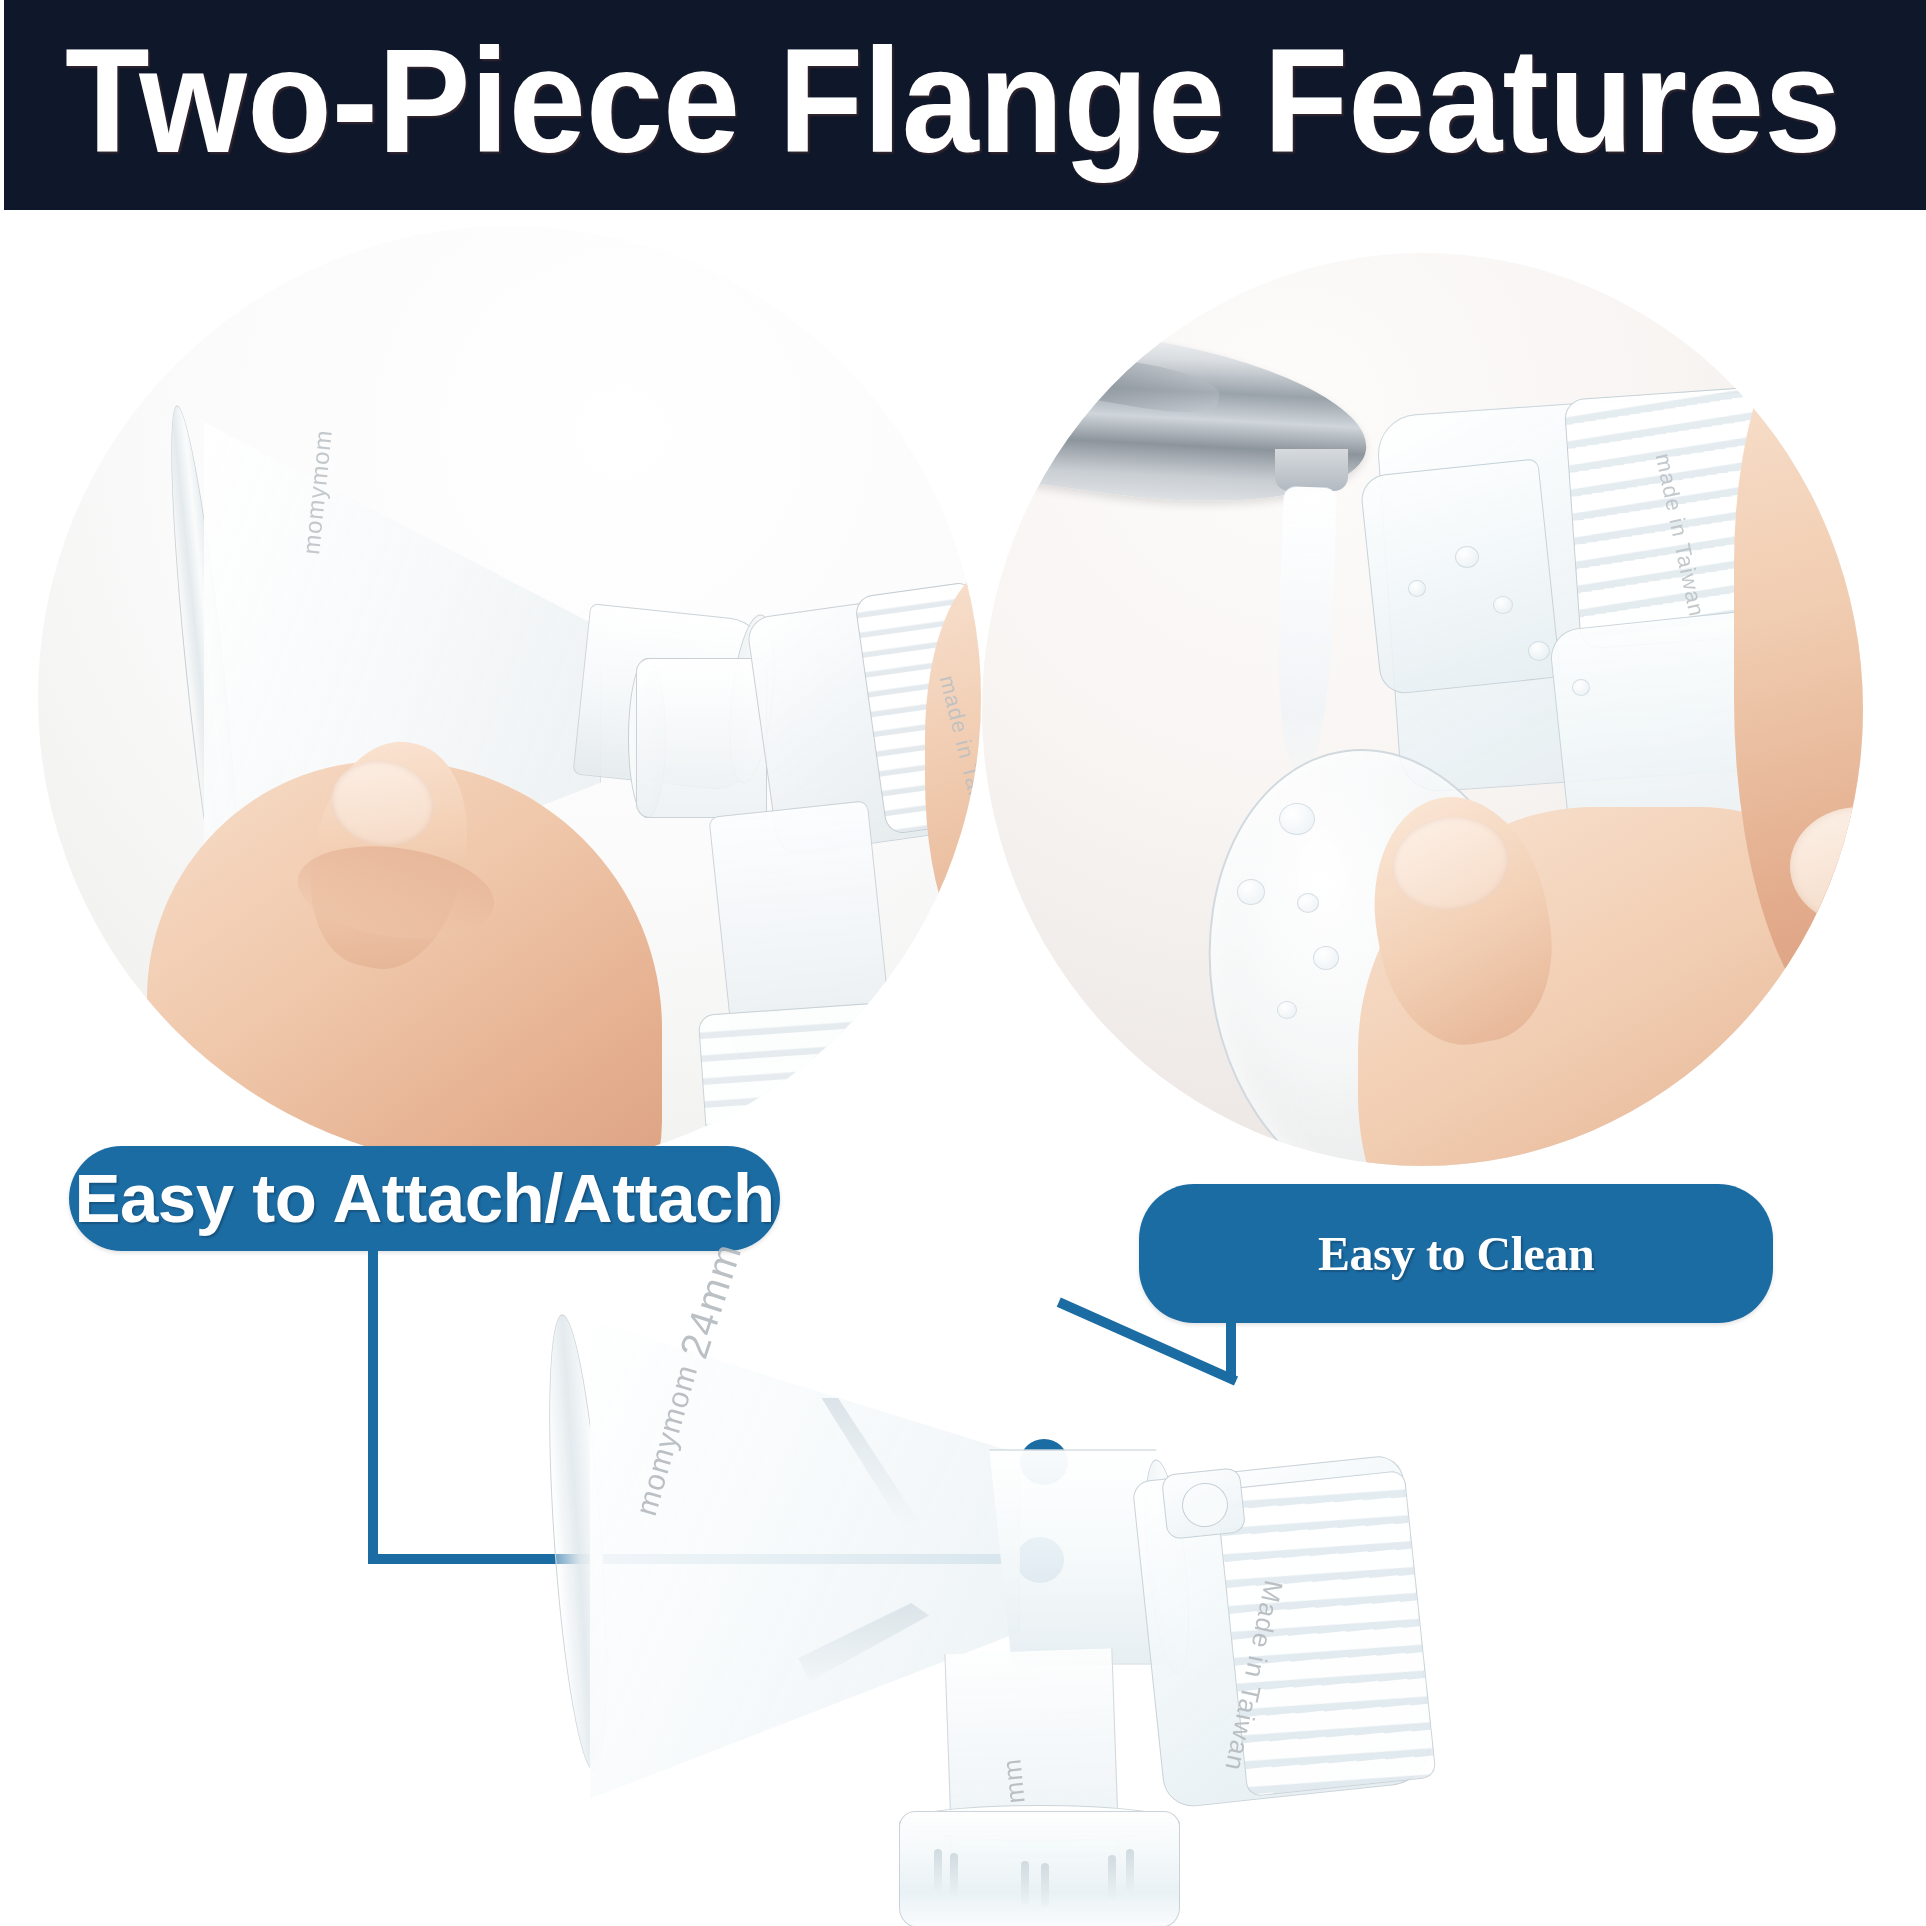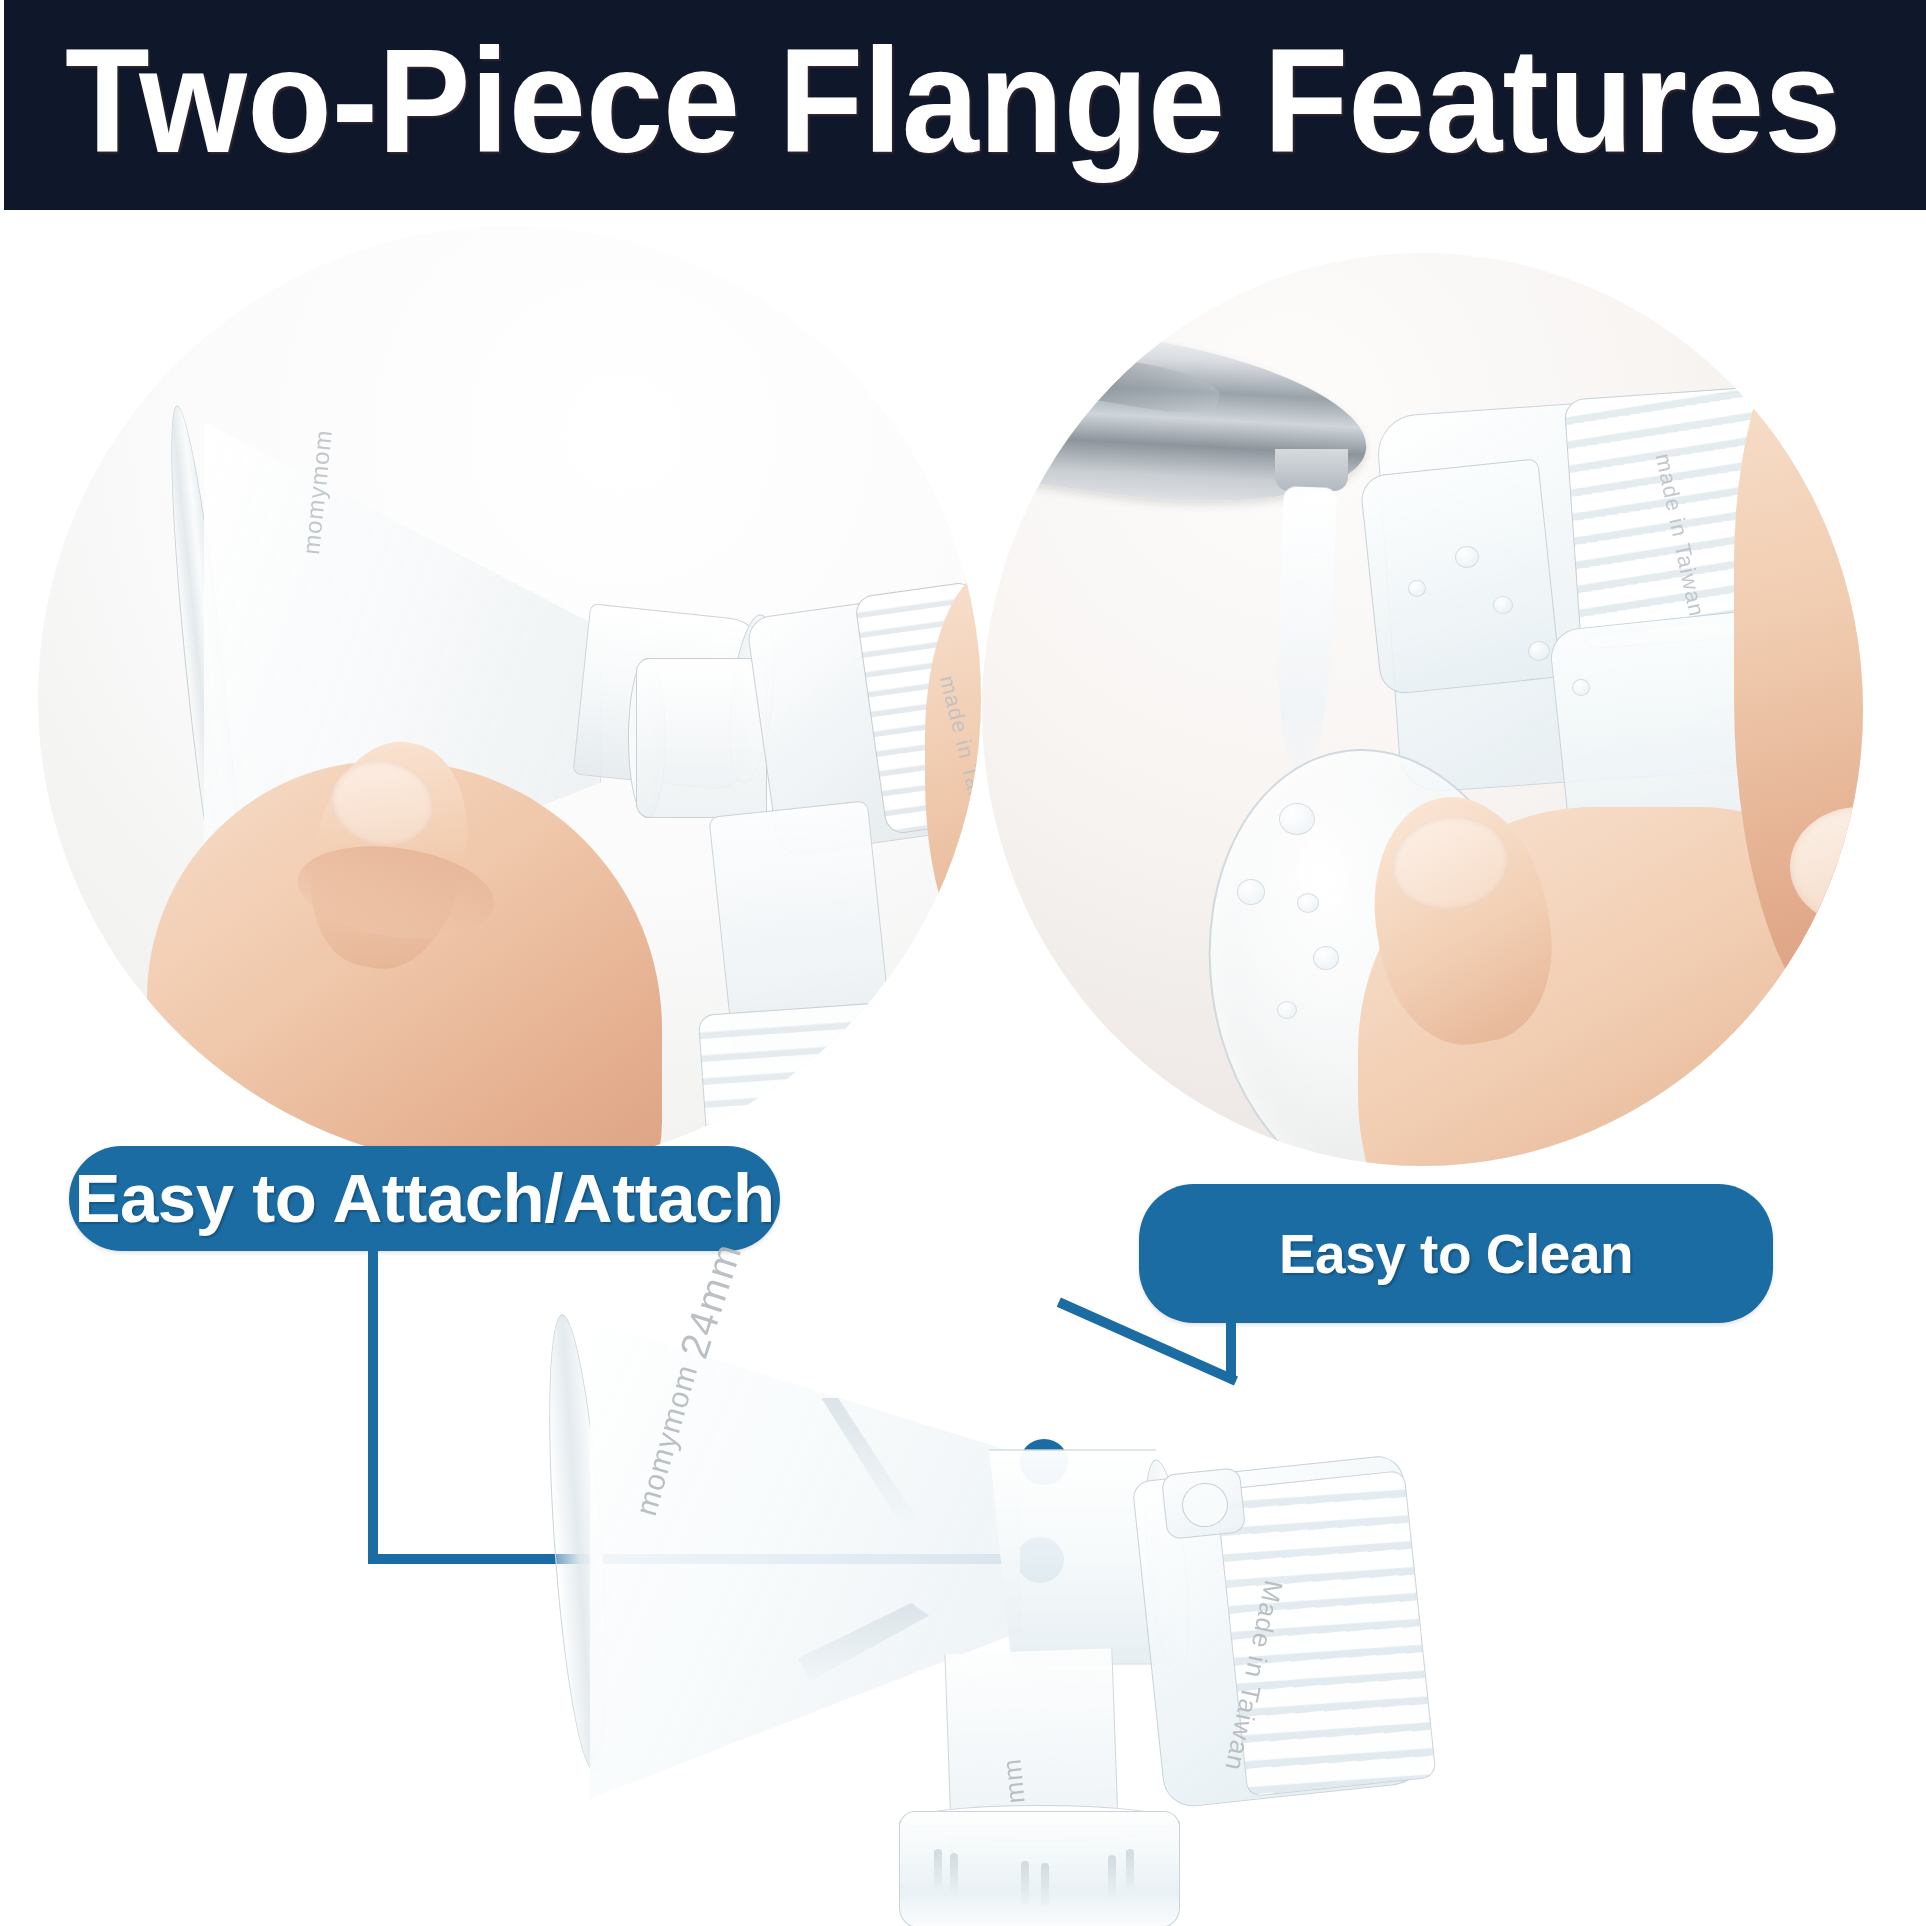--- a/index.html
+++ b/index.html
@@ -368,22 +368,23 @@
   }
   #pill-attach {
     left: 69px; top: 1146px;
     width: 711px; height: 105px;
     font-size: 69px;
     letter-spacing: -0.5px;
   }
   #pill-clean {
     left: 1139px; top: 1184px;
     width: 634px; height: 139px;
-    font-size: 55px;
+    font-size: 48px;
     letter-spacing: -0.5px;
+    font-family: Liberation Serif, serif;
   }
 
   
   .conn {
     position: absolute;
     background: #1C6CA4;
   }
   #conn-left-vert {
     left: 368px; top: 1245px;
     width: 10px; height: 319px;

